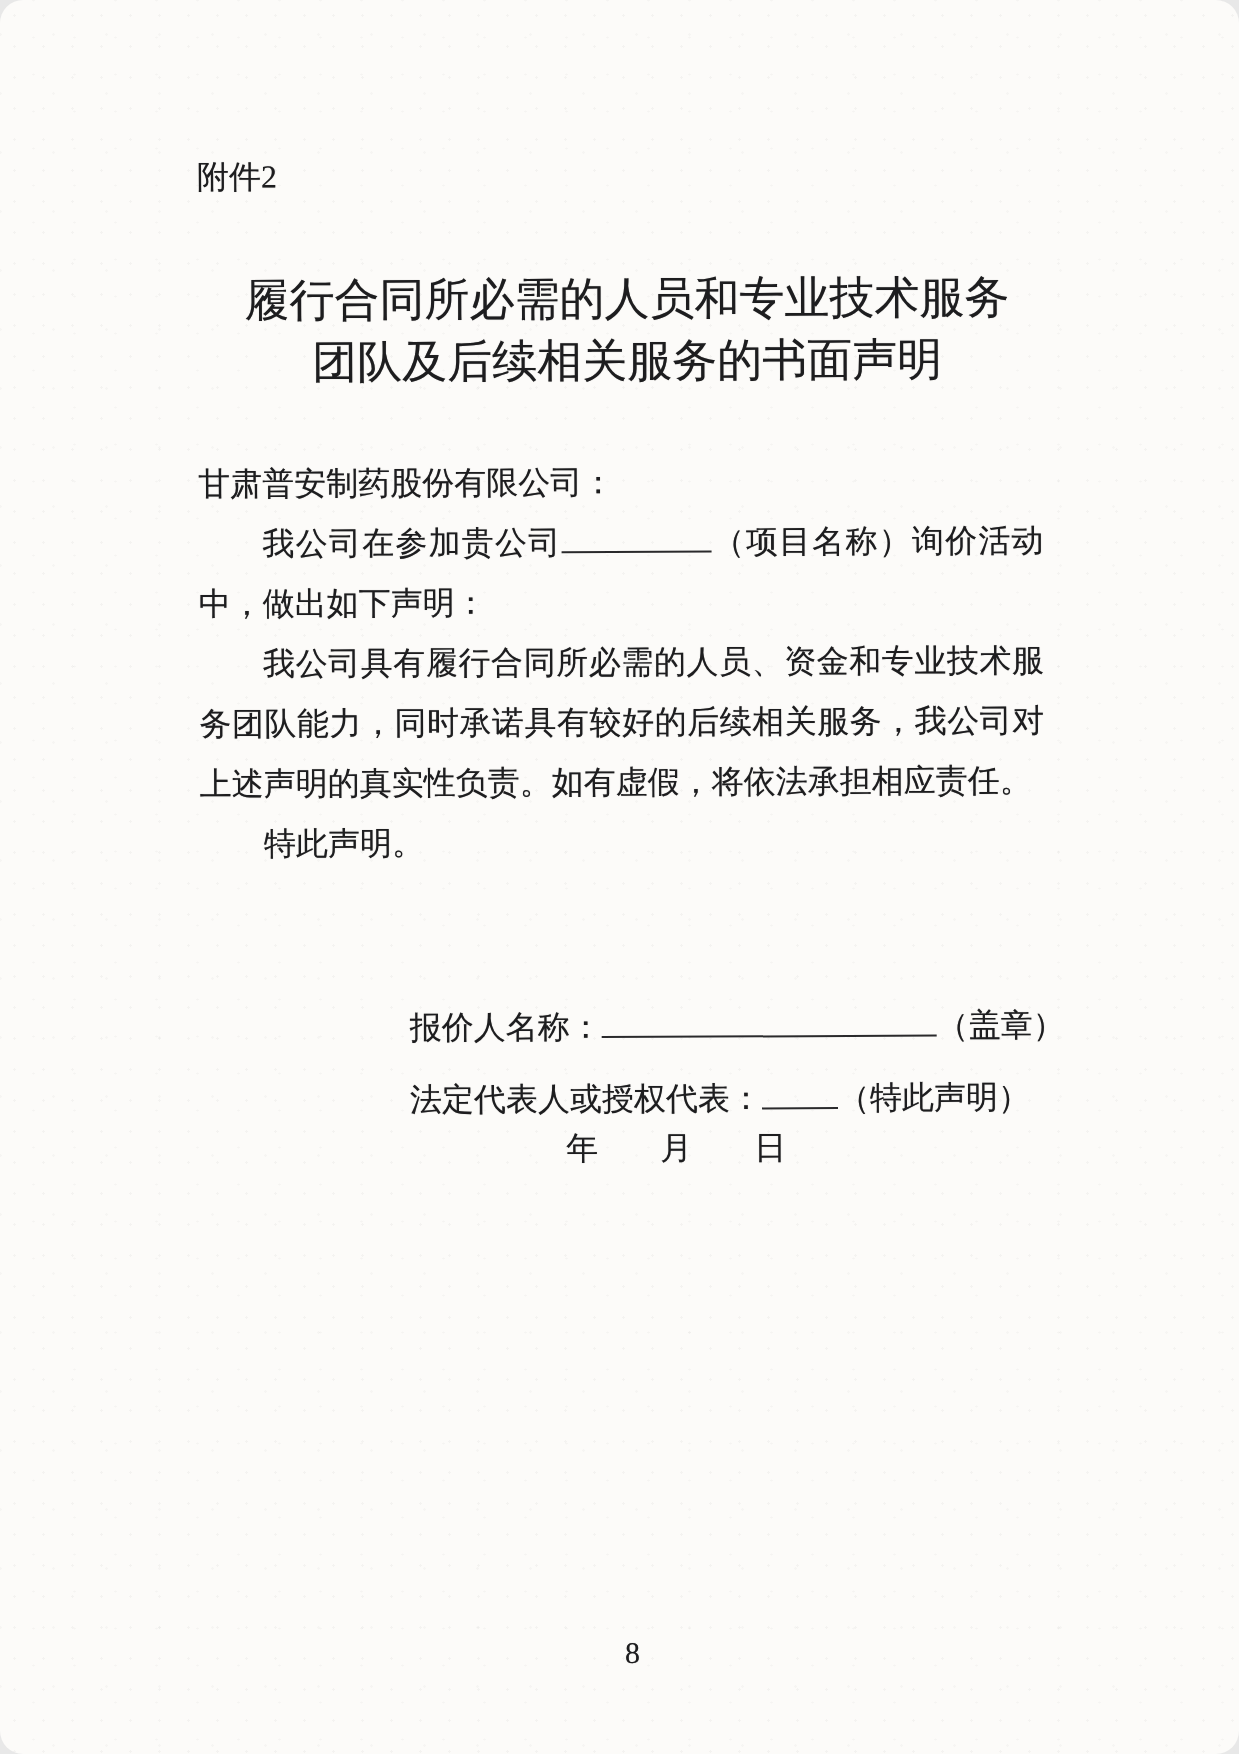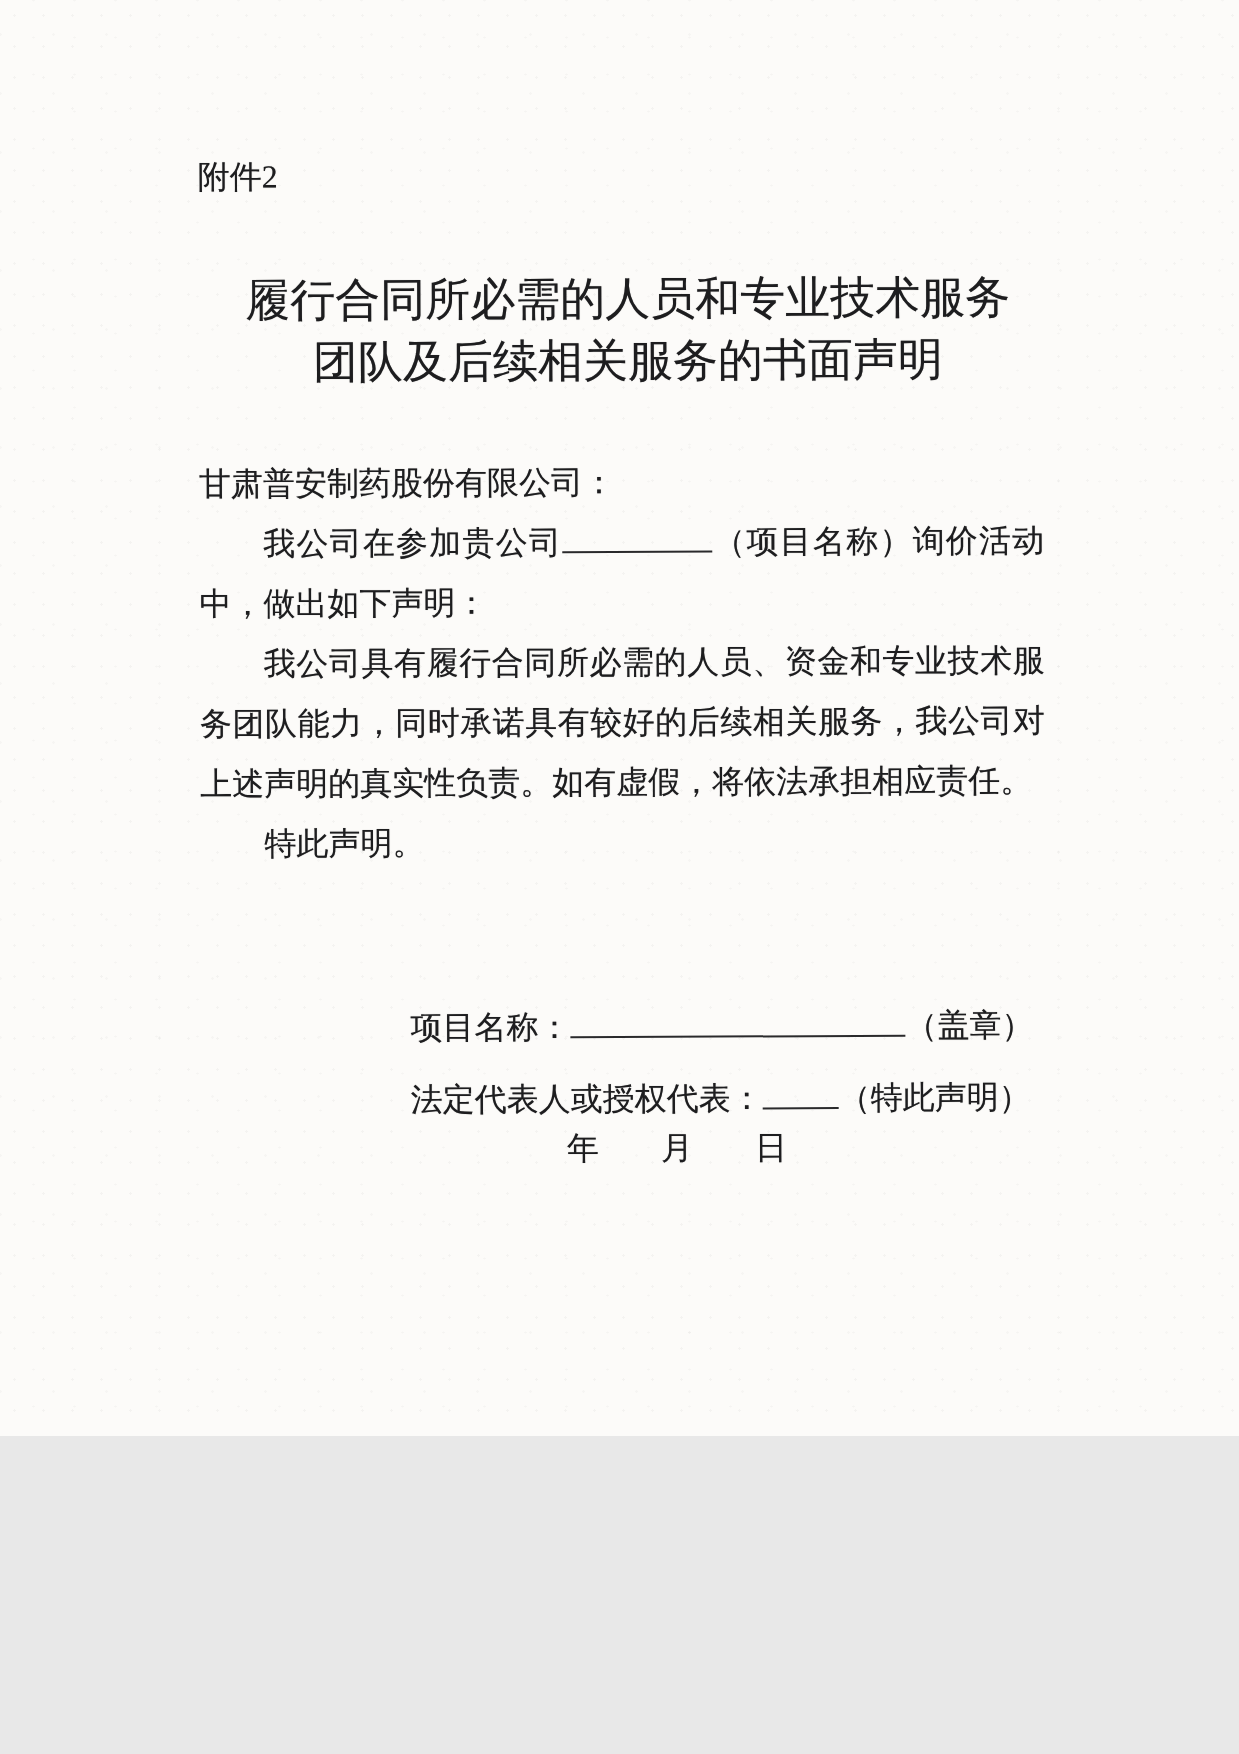--- a/index.html
+++ b/index.html
@@ -3,33 +3,34 @@
 <meta charset="utf-8">
 <style>
   html, body {
     margin: 0;
     padding: 0;
     background: #e8e8e8;
   }
   .page {
     position: relative;
     width: 1239px;
-    height: 1436px;
+    height: 1754px;
     margin: 0 auto;
     overflow: hidden;
     background-color: #fcfbf9;
     
     background-image:
       radial-gradient(rgba(110,110,110,0.055) 1px, transparent 1.2px),
       radial-gradient(rgba(90,90,90,0.04) 1px, transparent 1.2px),
       radial-gradient(rgba(140,140,140,0.05) 1px, transparent 1.4px);
     background-size: 29px 31px, 41px 37px, 53px 59px;
     background-position: 0 0, 13px 19px, 27px 5px;
     font-family: "Liberation Serif", "DejaVu Serif", serif;
     color: #1d1d1f;
+    border-radius: 23px;
   }
   .tilt {
     position: absolute;
     inset: 0;
     transform: rotate(-0.25deg);
     transform-origin: 50% 50%;
   }
   .soft {
     text-shadow: 0 0 0.7px rgba(30,30,30,0.55);
   }
@@ -120,21 +121,21 @@
     </div>
 
     <div class="doc-body soft">
       <p>甘肃普安制药股份有限公司：</p>
       <p class="indent"><span>我公司在参加贵公司</span><span class="blank blank-project"></span><span>（项目名称）询价活动中，做出如下声明：</span></p>
       <p class="indent">我公司具有履行合同所必需的人员、资金和专业技术服务团队能力，同时承诺具有较好的后续相关服务，我公司对上述声明的真实性负责。如有虚假，将依法承担相应责任。</p>
       <p class="indent">特此声明。</p>
     </div>
 
     <div class="signature-block soft">
-      <div class="sig-row"><span>项目名称：</span><span class="blank blank-quoter"></span><span>（盖章）</span></div>
+      <div class="sig-row"><span>报价人名称：</span><span class="blank blank-quoter"></span><span>（盖章）</span></div>
       <div class="sig-row sig-row-rep"><span>法定代表人或授权代表：</span><span class="blank blank-rep"></span><span>（特此声明）</span></div>
       <div class="date-row">
         <span>年</span>
         <span>月</span>
         <span>日</span>
       </div>
     </div>
 
     <div class="page-number soft">8</div>
 

